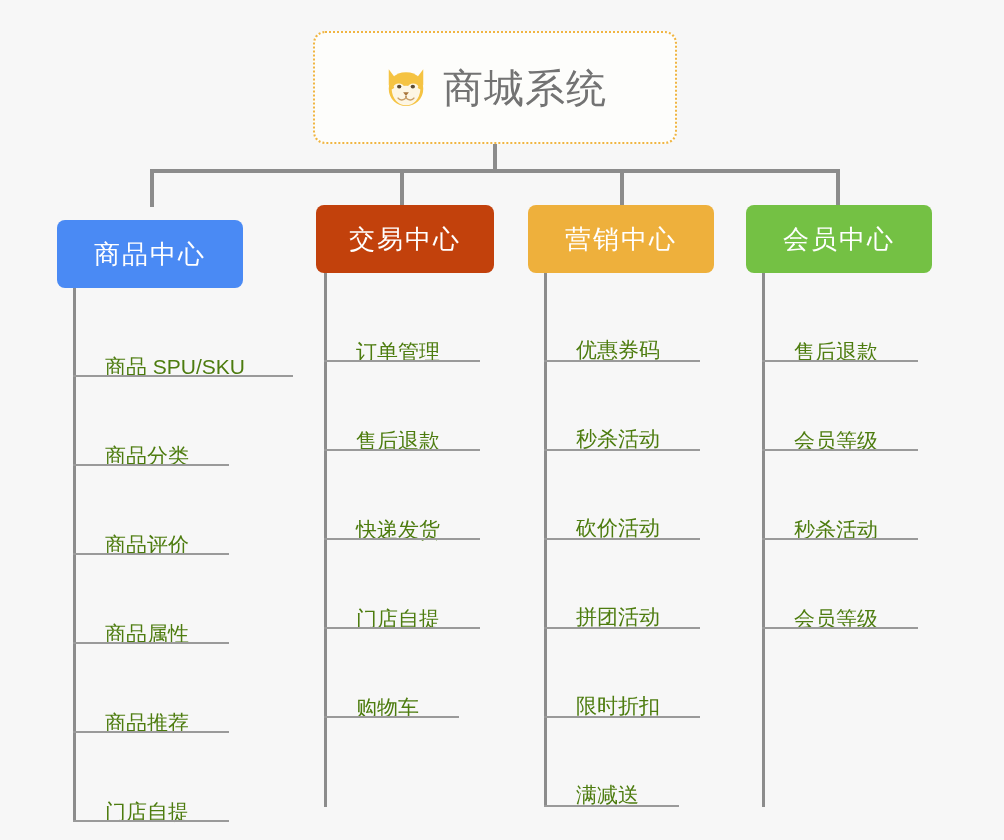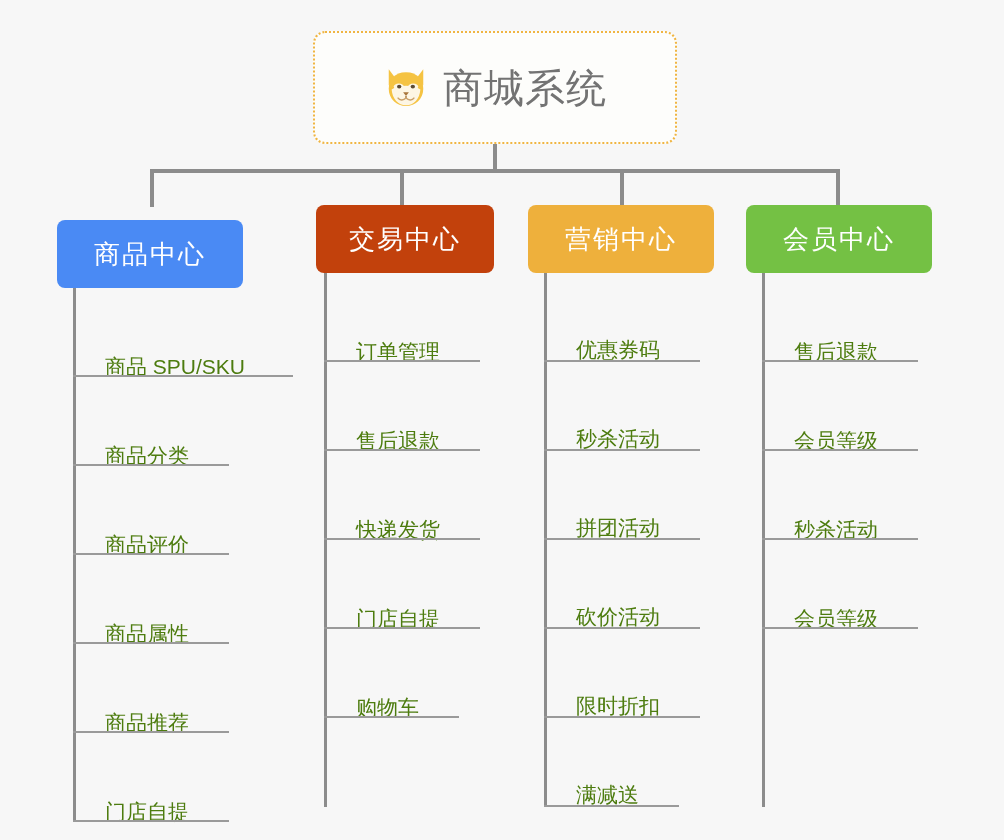--- a/index.html
+++ b/index.html
@@ -247,25 +247,25 @@
         <div class="trunk" style="height:534px;"></div>
         <div class="item">
           <span class="item-label">优惠券码</span>
           <span class="item-rule" style="width:156px;"></span>
         </div>
         <div class="item">
           <span class="item-label">秒杀活动</span>
           <span class="item-rule" style="width:156px;"></span>
         </div>
         <div class="item">
+          <span class="item-label">砍价活动</span>
+          <span class="item-rule" style="width:156px;"></span>
+        </div>
+        <div class="item">
           <span class="item-label">拼团活动</span>
-          <span class="item-rule" style="width:156px;"></span>
-        </div>
-        <div class="item">
-          <span class="item-label">砍价活动</span>
           <span class="item-rule" style="width:156px;"></span>
         </div>
         <div class="item">
           <span class="item-label">限时折扣</span>
           <span class="item-rule" style="width:156px;"></span>
         </div>
         <div class="item">
           <span class="item-label">满减送</span>
           <span class="item-rule" style="width:135px;"></span>
         </div>

